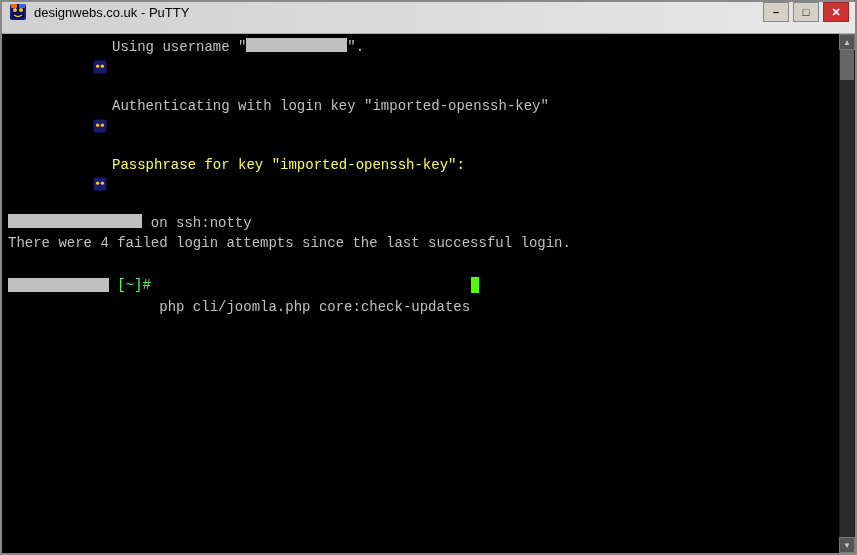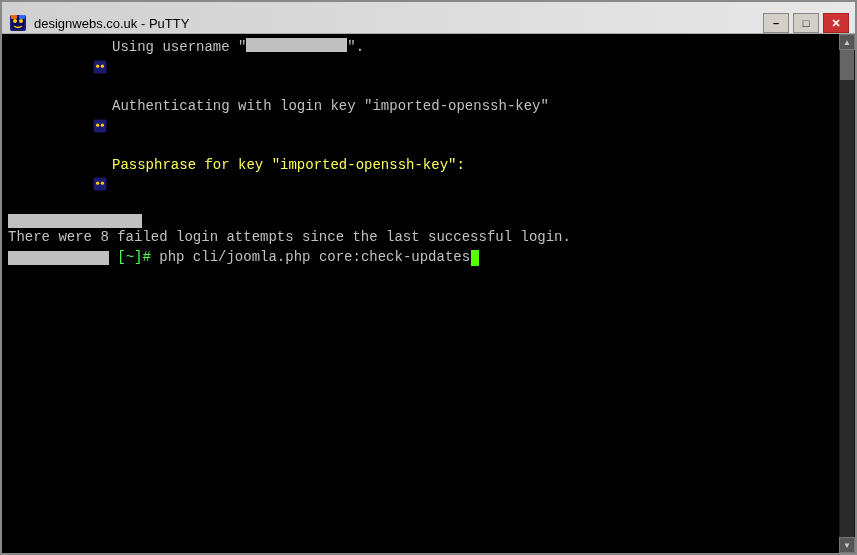--- a/index.html
+++ b/index.html
@@ -23,21 +23,21 @@
       height: 555px;
       display: flex;
       flex-direction: column;
       border: 2px solid #888;
     }
 
     .title-bar {
       background: linear-gradient(to right, #d0d0d0, #e8e8e8);
       height: 32px;
       display: flex;
-      align-items: flex-end;
+      align-items: flex-start;
       justify-content: space-between;
       padding: 0 6px;
       border-bottom: 1px solid #aaa;
       flex-shrink: 0;
     }
 
     .title-bar-left {
       display: flex;
       align-items: center;
       gap: 6px;
@@ -173,20 +173,21 @@
       align-items: center;
       white-space: pre;
     }
 
     .prompt-user {
       color: #55ff55;
     }
 
     .prompt-command {
       color: #c0c0c0;
+      margin-top: 44px;
     }
 
     .cursor {
       display: inline-block;
       background: #55ff00;
       width: 8px;
       height: 16px;
       vertical-align: middle;
       margin-left: 1px;
     }
@@ -248,25 +249,25 @@
           <svg width="16" height="16" viewBox="0 0 20 20" style="margin-right:4px;vertical-align:middle;">
             <rect x="2" y="2" width="16" height="16" rx="2" fill="#1a1a6e"></rect>
             <circle cx="7" cy="9" r="2" fill="#ffcc00"></circle>
             <circle cx="13" cy="9" r="2" fill="#ffcc00"></circle>
           </svg>
         </span>
         <span class="text-yellow">Passphrase for key "imported-openssh-key":</span>
       </div>
 
       <div class="terminal-line">
-        <span class="redacted-box-wide">&nbsp;&nbsp;&nbsp;&nbsp;&nbsp;&nbsp;&nbsp;&nbsp;&nbsp;&nbsp;&nbsp;&nbsp;&nbsp;&nbsp;&nbsp;&nbsp;</span>
-      </div>
-
-      <div class="terminal-line">
-        <span class="text-white">There were 8 failed login attempts since the last successful login.</span>
+        <span class="redacted-box-wide">&nbsp;&nbsp;&nbsp;&nbsp;&nbsp;&nbsp;&nbsp;&nbsp;&nbsp;&nbsp;&nbsp;&nbsp;&nbsp;&nbsp;&nbsp;&nbsp;</span><span class="text-white"> on ssh:notty</span>
+      </div>
+
+      <div class="terminal-line">
+        <span class="text-white">There were 4 failed login attempts since the last successful login.</span>
       </div>
 
       <div class="prompt-line">
         <span class="redacted-box-small">&nbsp;&nbsp;&nbsp;&nbsp;&nbsp;&nbsp;&nbsp;&nbsp;&nbsp;&nbsp;&nbsp;&nbsp;</span>
         <span class="prompt-user"> [~]# </span>
         <span class="prompt-command">php cli/joomla.php core:check-updates</span>
         <span class="cursor"></span>
       </div>
 
     </div>

